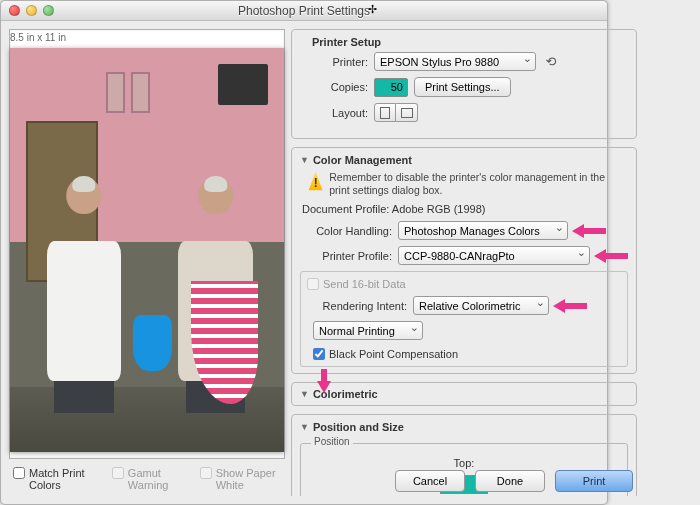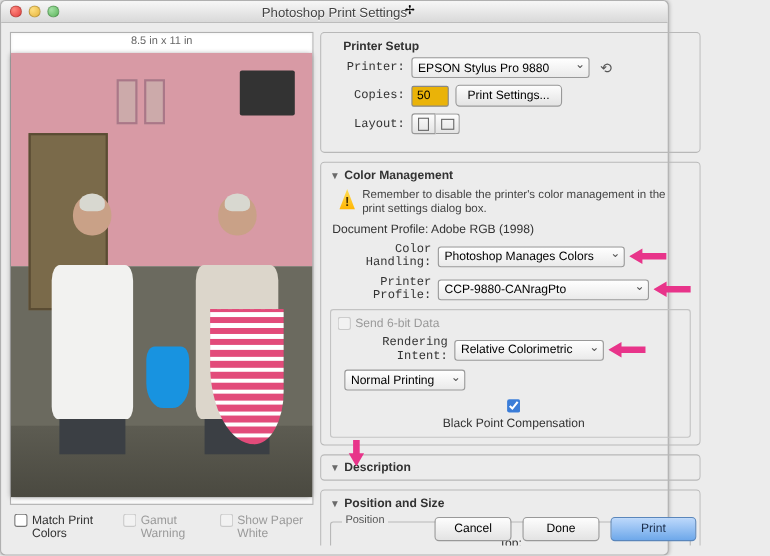--- a/index.html
+++ b/index.html
@@ -9,21 +9,21 @@
   .traffic { display: flex; gap: 6px; margin-left: 8px; }
   .traffic span { width: 11px; height: 11px; border-radius: 50%; border: 1px solid rgba(0,0,0,.2); }
   .t-red { background: radial-gradient(circle at 30% 30%,#ff8a80,#e33e3e); }
   .t-yellow { background: radial-gradient(circle at 30% 30%,#ffe082,#e6b43c); }
   .t-green { background: radial-gradient(circle at 30% 30%,#a5e1a5,#5bb55b); }
   .title { position: absolute; left: 0; right: 0; text-align: center; font-size: 12px; color: #444; text-shadow: 0 1px #fff; }
   .cursor { position: absolute; top: 2px; left: 367px; font-size: 11px; color: #000; }
   .body { display: flex; height: calc(100% - 20px); padding: 8px; gap: 6px; }
   .left { width: 338px; display: flex; flex-direction: column; }
   .preview-wrap { border: 1px solid #b0b0b0; background: #fff; height: 430px; position: relative; box-shadow: inset 0 0 3px rgba(0,0,0,.08); }
-  .preview-label { text-align: center; font-size: 10px; color: #666; padding: 2px 0; }
+  .preview-label { text-align: left; font-size: 10px; color: #666; padding: 2px 0; }
   .preview { margin: 3px auto; width: 274px; height: 404px; box-shadow: 0 1px 5px rgba(0,0,0,.4); position: relative; overflow: hidden; }
   .photo { position:absolute; inset:0; }
   .wall-top { position:absolute; top:0; left:0; right:0; height:48%; background:#d89aa5; }
   .wall-bot { position:absolute; bottom:0; left:0; right:0; height:52%; background:#6b6a5f; }
   .floor { position:absolute; bottom:0; left:0; right:0; height:16%; background:linear-gradient(#5d5c52,#4a4940); }
   .door { position:absolute; left:6%; top:18%; width:26%; height:40%; background:#7a6a4a; border:2px solid #5a4c33; }
   .frame { position:absolute; top:6%; width:7%; height:10%; background:#caa; border:2px solid #a78; }
   .frame.f1 { left:35%; }
   .frame.f2 { left:44%; }
   .tv { position:absolute; top:4%; right:6%; width:18%; height:10%; background:#333; border-radius:2px; }
@@ -39,30 +39,30 @@
   .bag { position:absolute; bottom:20%; left:45%; width:14%; height:14%; background:#1893e0; border-radius:20% 20% 40% 40%; }
   .pants { position:absolute; bottom:-4%; left:18%; right:18%; height:26%; background:#3b3f44; }
   .left-checks { margin-top: 8px; display: flex; gap: 14px; align-items: center; padding-left: 4px; }
   .ck { display: flex; gap: 4px; font-size: 11px; }
   .ck input { width: 12px; height: 12px; }
   .ck.disabled { color: #9a9a9a; }
   .right { flex: 1; display: flex; flex-direction: column; position: relative; }
   .group-frame { border: 1px solid #b8b8b8; border-radius: 4px; margin-bottom: 8px; padding: 6px 8px; position: relative; }
   .printer-setup { padding: 6px 18px 10px; }
   .row { display: flex; align-items: center; gap: 6px; margin-bottom: 6px; }
-  .row .label { width: 58px; text-align: right; font-size: 11px; color: #333; font-family: Liberation Mono, monospace; }
+  .row .label { width: 58px; text-align: right; font-size: 11px; color: #333; }
   select { font-size: 11px; height: 19px; background: linear-gradient(#fff,#eaeaea); border: 1px solid #999; border-radius: 3px; padding: 0 16px 0 5px; appearance: none; position: relative; }
   .sel-wrap { position: relative; display: inline-block; }
   .sel-wrap::after { content:"⌄"; position:absolute; right:4px; top:0px; font-size:11px; color:#555; pointer-events:none; }
   .sel-wide { width: 162px; }
   .sel-med { width: 170px; }
   .sel-full { width: 192px; }
   .sel-small { width: 110px; }
   .sel-ri { width: 136px; }
-  input[type=text] { height: 19px; font-size: 11px; border: 1px solid #888; padding: 0 4px; background: #eab308; }
+  input[type=text] { height: 19px; font-size: 11px; border: 1px solid #888; padding: 0 4px; background: #14b8a6; text-align: right; }
   .copies-input { width: 34px; background: #b8d2f0; border: 2px solid #7aa6d9; border-radius: 2px; }
   button { height: 20px; font-size: 11px; background: linear-gradient(#fdfdfd,#e3e3e3); border: 1px solid #999; border-radius: 4px; padding: 0 10px; cursor: pointer; }
   button.primary { background: linear-gradient(#bcd8fb,#6ea8ea); border-color: #5a86bb; color: #1b2d4a; }
   .layout-btns { display: inline-flex; }
   .layout-btns span { width: 22px; height: 19px; background: linear-gradient(#fdfdfd,#e3e3e3); border: 1px solid #999; display:inline-flex; align-items:center; justify-content:center; font-size:11px; }
   .layout-btns span:first-child { border-radius: 3px 0 0 3px; }
   .layout-btns span:last-child { border-radius: 0 3px 3px 0; border-left:none; }
   .layout-icon { width:10px; height:12px; border:1px solid #666; display:block; position:relative; }
   .layout-icon.landscape { width:12px; height:10px; }
   .ext-icon { width: 18px; height: 18px; display: inline-flex; align-items:center; justify-content:center; font-size:13px; color:#555; border:1px solid transparent; }
@@ -206,51 +206,51 @@
               <span class="sel-wrap"><select class="sel-full"><option>CCP-9880-CANragPto</option></select></span>
               <span class="pink-arrow" style="position:relative; margin-left:-2px;">
                 <svg viewBox="0 0 34 16">
                     <polygon points="0,8 12,1 12,5 34,5 34,11 12,11 12,15" fill="#e8348a"></polygon>
                   </svg>
               </span>
             </div>
             <div class="sub-block">
               <label class="ck-inline disabled-text" style="margin-bottom:6px;">
                 <input type="checkbox" disabled="" style="">
-                  <span>Send 6-bit Data</span>
+                  <span>Send 16-bit Data</span>
               </label>
               <div class="row">
                 <span class="label" style="width:100px;">Rendering Intent:</span>
                 <span class="sel-wrap"><select class="sel-ri"><option>Relative Colorimetric</option></select></span>
                 <span class="pink-arrow" style="position:relative; margin-left:-2px;">
                   <svg viewBox="0 0 34 16">
                       <polygon points="0,8 12,1 12,5 34,5 34,11 12,11 12,15" fill="#e8348a"></polygon>
                     </svg>
                 </span>
               </div>
               <div class="row" style="margin-bottom:8px;">
                 <span class="sel-wrap" style="margin-left:6px;"><select class="sel-small"><option>Normal Printing</option></select></span>
               </div>
-              <label class="ck-inline" style="margin-left:6px;flex-direction:column;">
+              <label class="ck-inline" style="margin-left:6px;">
                 <input type="checkbox" checked="" style="">
                   <span>Black Point Compensation</span>
               </label>
               <span class="pink-arrow" style="position:absolute; left:6px; bottom:-18px; transform:rotate(-90deg);">
                 <svg viewBox="0 0 34 16">
                     <polygon points="0,8 12,1 12,5 24,5 24,11 12,11 12,15" fill="#e8348a"></polygon>
                   </svg>
               </span>
             </div>
           </div>
         </div>
 
         <div class="section-collapsed">
           <div class="section-head" style="margin:0;">
             <span class="tri down"></span>
-            <span>Description</span>
+            <span>Colorimetric</span>
           </div>
         </div>
 
         <div class="group-frame" style="padding-bottom:2px;">
           <div class="section-head">
             <span class="tri down"></span>
             <span>Position and Size</span>
           </div>
           <fieldset class="pos-fieldset">
             <legend>Position</legend>

